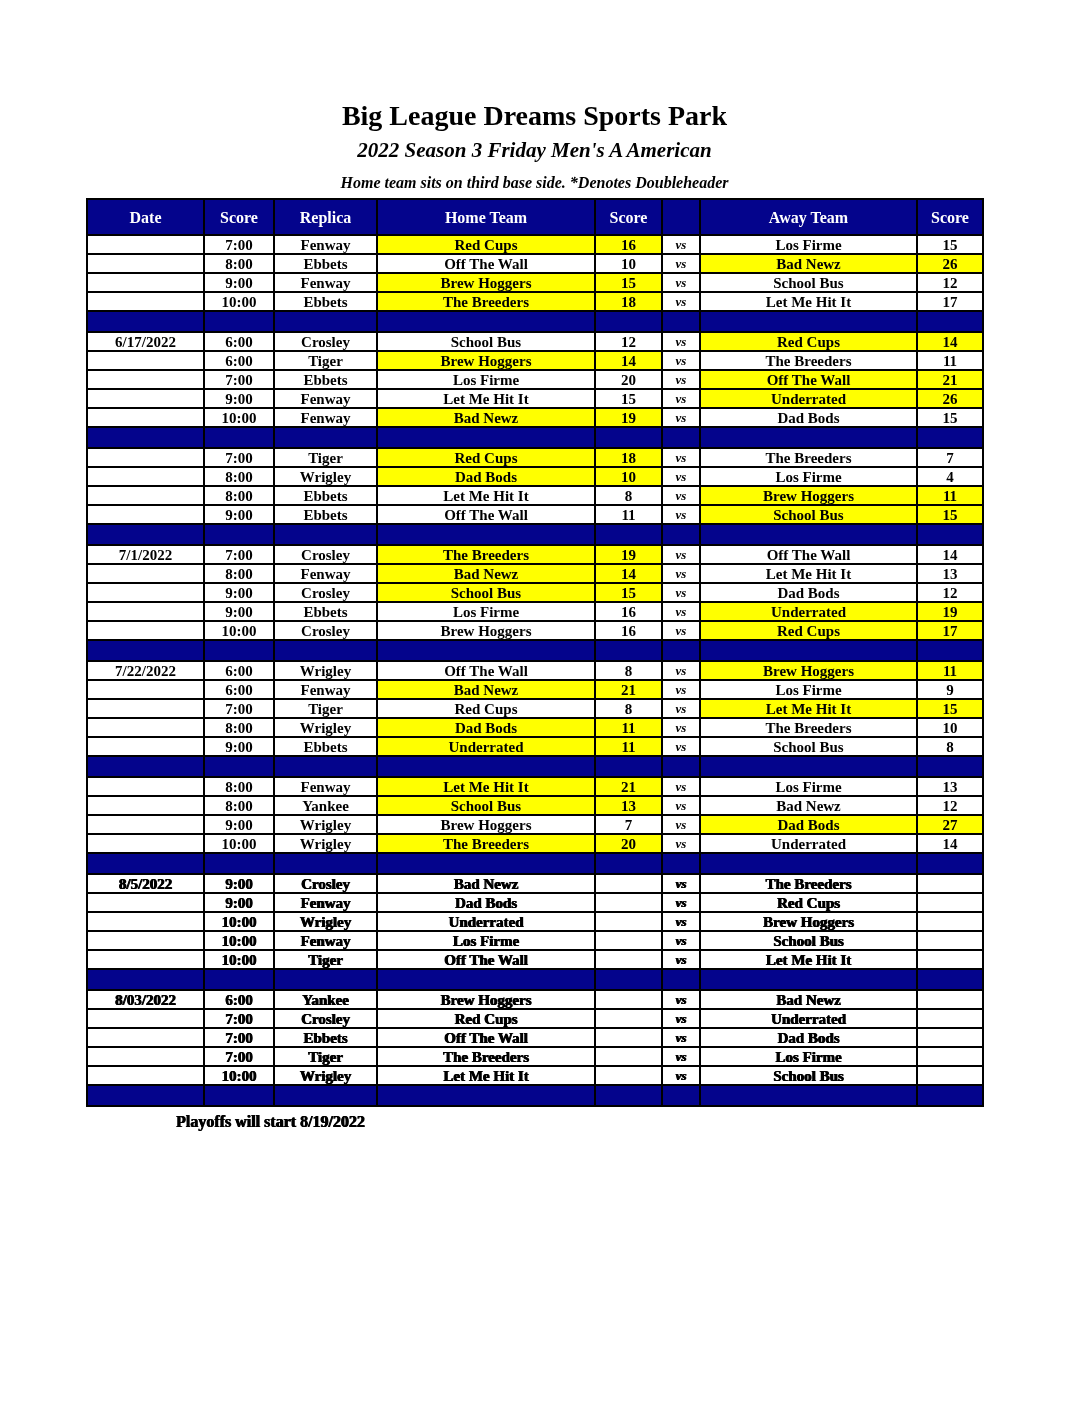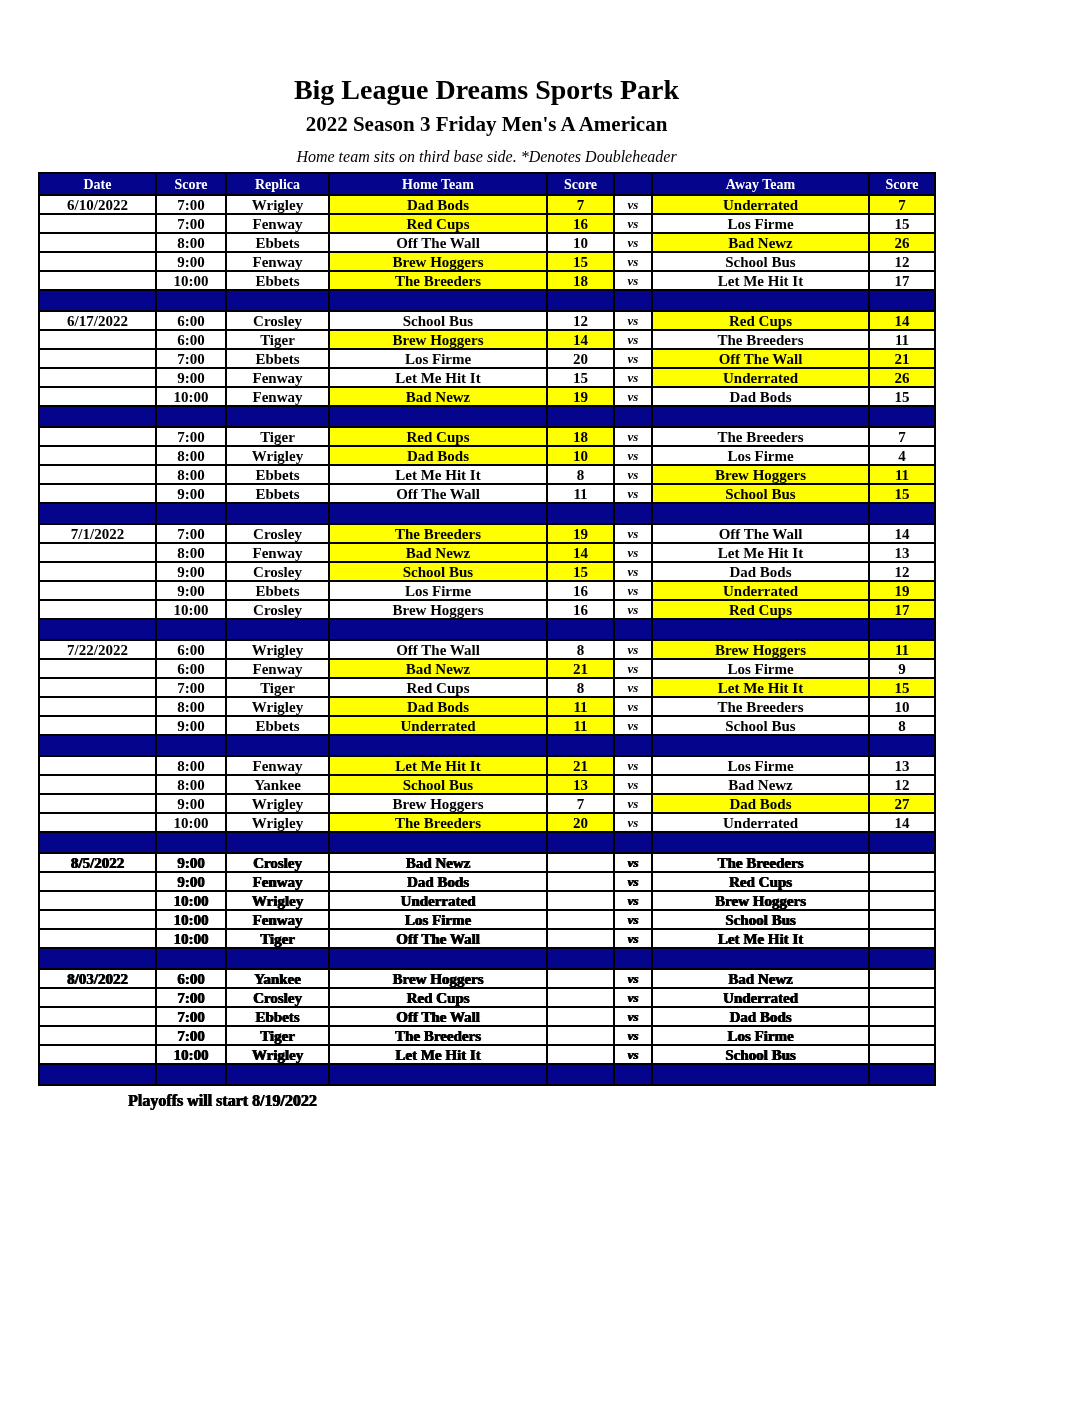--- a/index.html
+++ b/index.html
@@ -6,38 +6,39 @@
   html, body { margin: 0; padding: 0; }
   body {
     width: 1088px; height: 1408px;
     background: #ffffff;
     font-family: "Liberation Serif", serif;
     color: #000000;
     overflow: hidden;
   }
   .content {
     width: 897px;
-    margin-left: 38px;
-    padding-top: 75px;
+    margin-left: 86px;
+    padding-top: 101px;
   }
   .title {
     font-size: 28px;
     font-weight: bold;
     text-align: center;
     line-height: 1.05;
   }
   .subtitle {
     font-size: 21px;
     font-weight: bold;
     text-align: center;
     margin-top: 8px;
+    font-style: italic;
   }
   .note {
     font-size: 16px;
-    font-weight: normal;
+    font-weight: bold;
     font-style: italic;
     text-align: center;
     margin-top: 11px;
     margin-bottom: 6px;
   }
   table.schedule {
     border-collapse: collapse;
     table-layout: fixed;
     width: 897px;
     border: 2px solid #000;
@@ -58,22 +59,22 @@
     font-weight: bold;
     font-size: 15px;
     line-height: 1.1;
     height: 19px;
     white-space: nowrap;
     overflow: hidden;
   }
   thead th {
     background: var(--navy);
     color: var(--header-text);
-    font-size: 14px;
-    height: 22px;
+    font-size: 16px;
+    height: 36px;
   }
   tr.sep td {
     background: var(--navy);
     height: 21px;
   }
   td.hl { background: var(--highlight); }
   td.vs { font-style: italic; font-size: 13px; }
   tr.future td, .heavy {
     text-shadow: 0.6px 0 currentColor, -0.3px 0 currentColor;
   }
@@ -110,30 +111,20 @@
           <th>Replica</th>
           <th>Home Team</th>
           <th>Score</th>
           <th></th>
           <th>Away Team</th>
           <th>Score</th>
         </tr>
     </thead>
     <tbody id="schedule-body">
         <tr>
-          <td class="date">6/10/2022</td>
-          <td class="time">7:00</td>
-          <td class="replica">Wrigley</td>
-          <td class="team hl">Dad Bods</td>
-          <td class="score hl">7</td>
-          <td class="vs">vs</td>
-          <td class="team hl">Underrated</td>
-          <td class="score hl">7</td>
-        </tr>
-        <tr>
           <td class="date"></td>
           <td class="time">7:00</td>
           <td class="replica">Fenway</td>
           <td class="team hl">Red Cups</td>
           <td class="score hl">16</td>
           <td class="vs">vs</td>
           <td class="team">Los Firme</td>
           <td class="score">15</td>
         </tr>
         <tr>

